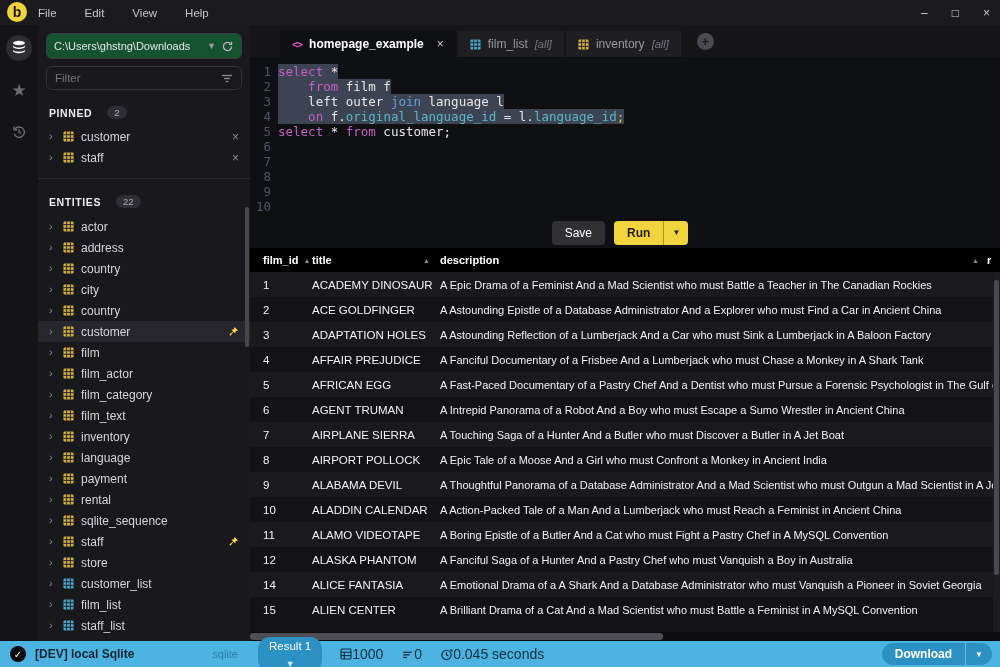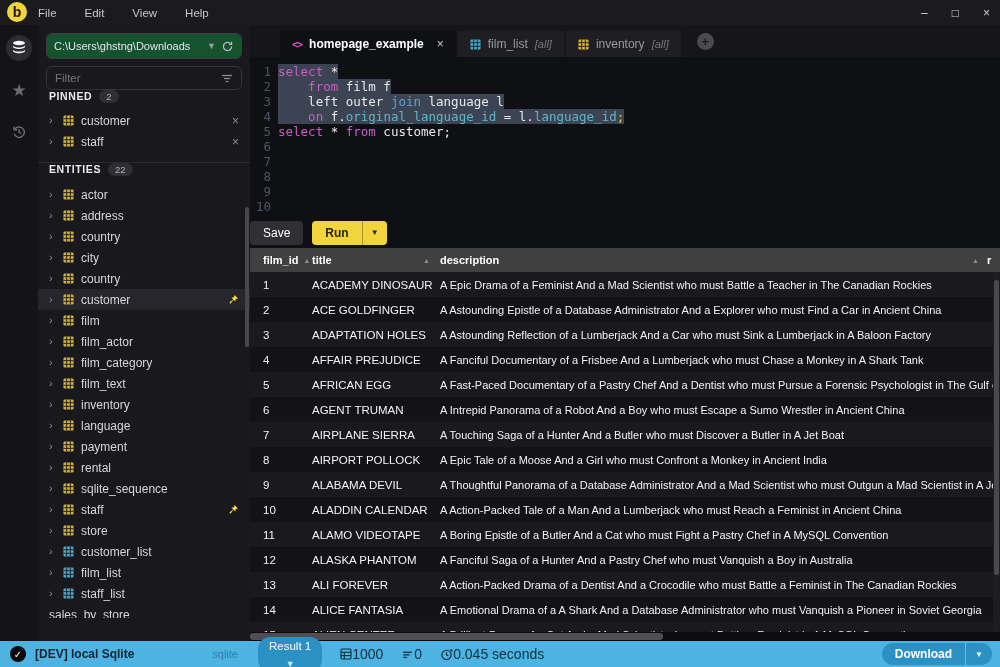--- a/index.html
+++ b/index.html
@@ -21,21 +21,21 @@
   .rail { position:absolute; top:25px; left:0; width:38px; bottom:26px; background:#141417; display:flex; flex-direction:column; align-items:center; padding-top:10px; gap:16px;}
   .rail-btn { width:26px; height:26px; border-radius:50%; display:flex; align-items:center; justify-content:center; }
   .rail-btn.active { background:#2c2c31; }
   
   .sidebar { position:absolute; top:25px; left:38px; width:212px; bottom:26px; background:#19191d; overflow:hidden; }
   .conn-row { margin:8px 8px 0 8px; height:26px; background:#14532d; border:1px solid #3b3b41; border-radius:6px; display:flex; align-items:center; padding:0 7px; gap:5px; }
   .conn-text { flex:1; color:#e4e4e8; font-size:11px; white-space:nowrap; overflow:hidden; }
   .caret { color:#9b9ba1; font-size:9px; }
   .filter-row { margin:7px 8px 0 8px; height:24px; border:1px solid #333338; border-radius:6px; display:flex; align-items:center; padding:0 8px; }
   .filter-input { flex:1; background:transparent; border:none; outline:none; color:#9a9aa0; font-size:11.5px; font-family:"Liberation Sans",sans-serif; }
-  .section-header { display:flex; gap:7px; padding:0 11px; margin-top:0; color:#ebebee; font-size:10.5px; font-weight:bold; letter-spacing:.6px; }
+  .section-header { display:flex; align-items:center; gap:15px; padding:0 11px; margin-top:16px; color:#ebebee; font-size:10.5px; font-weight:bold; letter-spacing:.6px; }
   .badge { background:#2e2e34; color:#aeaeb5; font-size:9.5px; font-weight:normal; padding:1px 7px; border-radius:8px; letter-spacing:0; }
   .tree { margin-top:7px; }
   .tree-row { height:21px; display:flex; align-items:center; gap:7px; padding:0 11px; cursor:default; }
   .tree-row.selected { background:#26262c; }
   .chev { color:#8b8b92; font-size:11px; width:7px; line-height:1; }
   .tree-label { color:#d6d6da; font-size:12px; white-space:nowrap; overflow:hidden; flex:1; }
   .row-close { color:#8b8b92; font-size:12px; }
   .divider { border-top:1px solid #2b2b30; margin:10px 0 0 0; }
   .entity-list { margin-top:8px; height:434px; overflow:hidden; }
   .side-scroll { position:absolute; right:1px; top:182px; width:4px; height:140px; background:#47474d; border-radius:2px; }
@@ -50,28 +50,28 @@
   .tab-plus { align-self:center; margin-left:14px; width:17px; height:17px; border-radius:50%; background:#4a4a50; color:#1a1a1e; font-size:13px; font-weight:bold; display:flex; align-items:center; justify-content:center; }
   
   .editor { height:160px; display:flex; padding-top:7px; background:#0f1014; }
   .gutter { width:28px; text-align:right; padding-right:7px; color:#4d5565; font-family:"DejaVu Sans Mono",monospace; font-size:12.5px; line-height:15px; user-select:none; }
   .code { flex:1; font-family:"DejaVu Sans Mono",monospace; font-size:12.5px; line-height:15px; color:#e8e8ea; white-space:pre; }
   .line { height:15px; }
   .line .content { display:inline-block; }
   .line.sel .content { background:#3c4453; }
   .tok-kw { color:#c95fc5; } .tok-bl { color:#61a0d8; } .tok-cy { color:#5cb8c8; } .tok-ye { color:#e2c24c; } .tok-pl { color:#e8e8ea; }
   
-  .actionrow { height:31px; display:flex; justify-content:flex-start; align-items:center; gap:9px; padding-right:10px; background:#0f1014; }
+  .actionrow { height:31px; display:flex; justify-content:center; align-items:center; gap:9px; padding-right:10px; background:#0f1014; }
   .save-btn { background:#2f2f34; color:#fff; font-size:12px; padding:5px 13px; border-radius:4px; }
   .run-btn { background:#f2d53c; color:#241f07; font-size:12px; font-weight:bold; border-radius:4px; display:flex; align-items:stretch; }
   .run-main { padding:5px 13px; border-right:1px solid rgba(0,0,0,.3); }
   .run-caret { padding:5px 8px; display:flex; align-items:center; font-size:8px; }
   
   .grid { position:absolute; top:223px; left:0; right:0; bottom:9px; overflow:hidden; background:#131316; }
-  .grid-header { height:24px; background:#404040; display:flex; align-items:center; color:#fff; font-size:11px; font-weight:bold; }
+  .grid-header { height:24px; background:#000000; display:flex; align-items:center; color:#fff; font-size:11px; font-weight:bold; }
   .col-id { width:62px; padding-left:13px; display:flex; align-items:center; gap:5px; }
   .col-title { width:128px; display:flex; align-items:center; justify-content:space-between; padding-right:10px; }
   .col-desc { flex:1; display:flex; align-items:center; justify-content:space-between; padding-right:8px; }
   .col-part { width:13px; overflow:hidden; }
   .sort-arrow { color:#8a8a90; font-size:7px; font-weight:normal; }
   .grid-body { position:absolute; top:24px; left:0; right:7px; bottom:0; overflow:hidden; }
   .grid-row { height:25px; display:flex; align-items:center; font-size:11.5px; color:#f2f2f4; }
   .grid-row:nth-child(odd) { background:#1a1a1d; }
   .grid-row:nth-child(even) { background:#131316; }
   .cell-id { width:62px; padding-left:13px; }
@@ -661,25 +661,20 @@
             <div class="cell-id">11</div>
             <div class="cell-title">ALAMO VIDEOTAPE</div>
             <div class="cell-desc">A Boring Epistle of a Butler And a Cat who must Fight a Pastry Chef in A MySQL Convention</div>
           </div>
           <div class="grid-row">
             <div class="cell-id">12</div>
             <div class="cell-title">ALASKA PHANTOM</div>
             <div class="cell-desc">A Fanciful Saga of a Hunter And a Pastry Chef who must Vanquish a Boy in Australia</div>
           </div>
           <div class="grid-row">
-            <div class="cell-id">13</div>
-            <div class="cell-title">ALI FOREVER</div>
-            <div class="cell-desc">A Action-Packed Drama of a Dentist And a Crocodile who must Battle a Feminist in The Canadian Rockies</div>
-          </div>
-          <div class="grid-row">
             <div class="cell-id">14</div>
             <div class="cell-title">ALICE FANTASIA</div>
             <div class="cell-desc">A Emotional Drama of a A Shark And a Database Administrator who must Vanquish a Pioneer in Soviet Georgia</div>
           </div>
           <div class="grid-row">
             <div class="cell-id">15</div>
             <div class="cell-title">ALIEN CENTER</div>
             <div class="cell-desc">A Brilliant Drama of a Cat And a Mad Scientist who must Battle a Feminist in A MySQL Convention</div>
           </div>
         </div>

